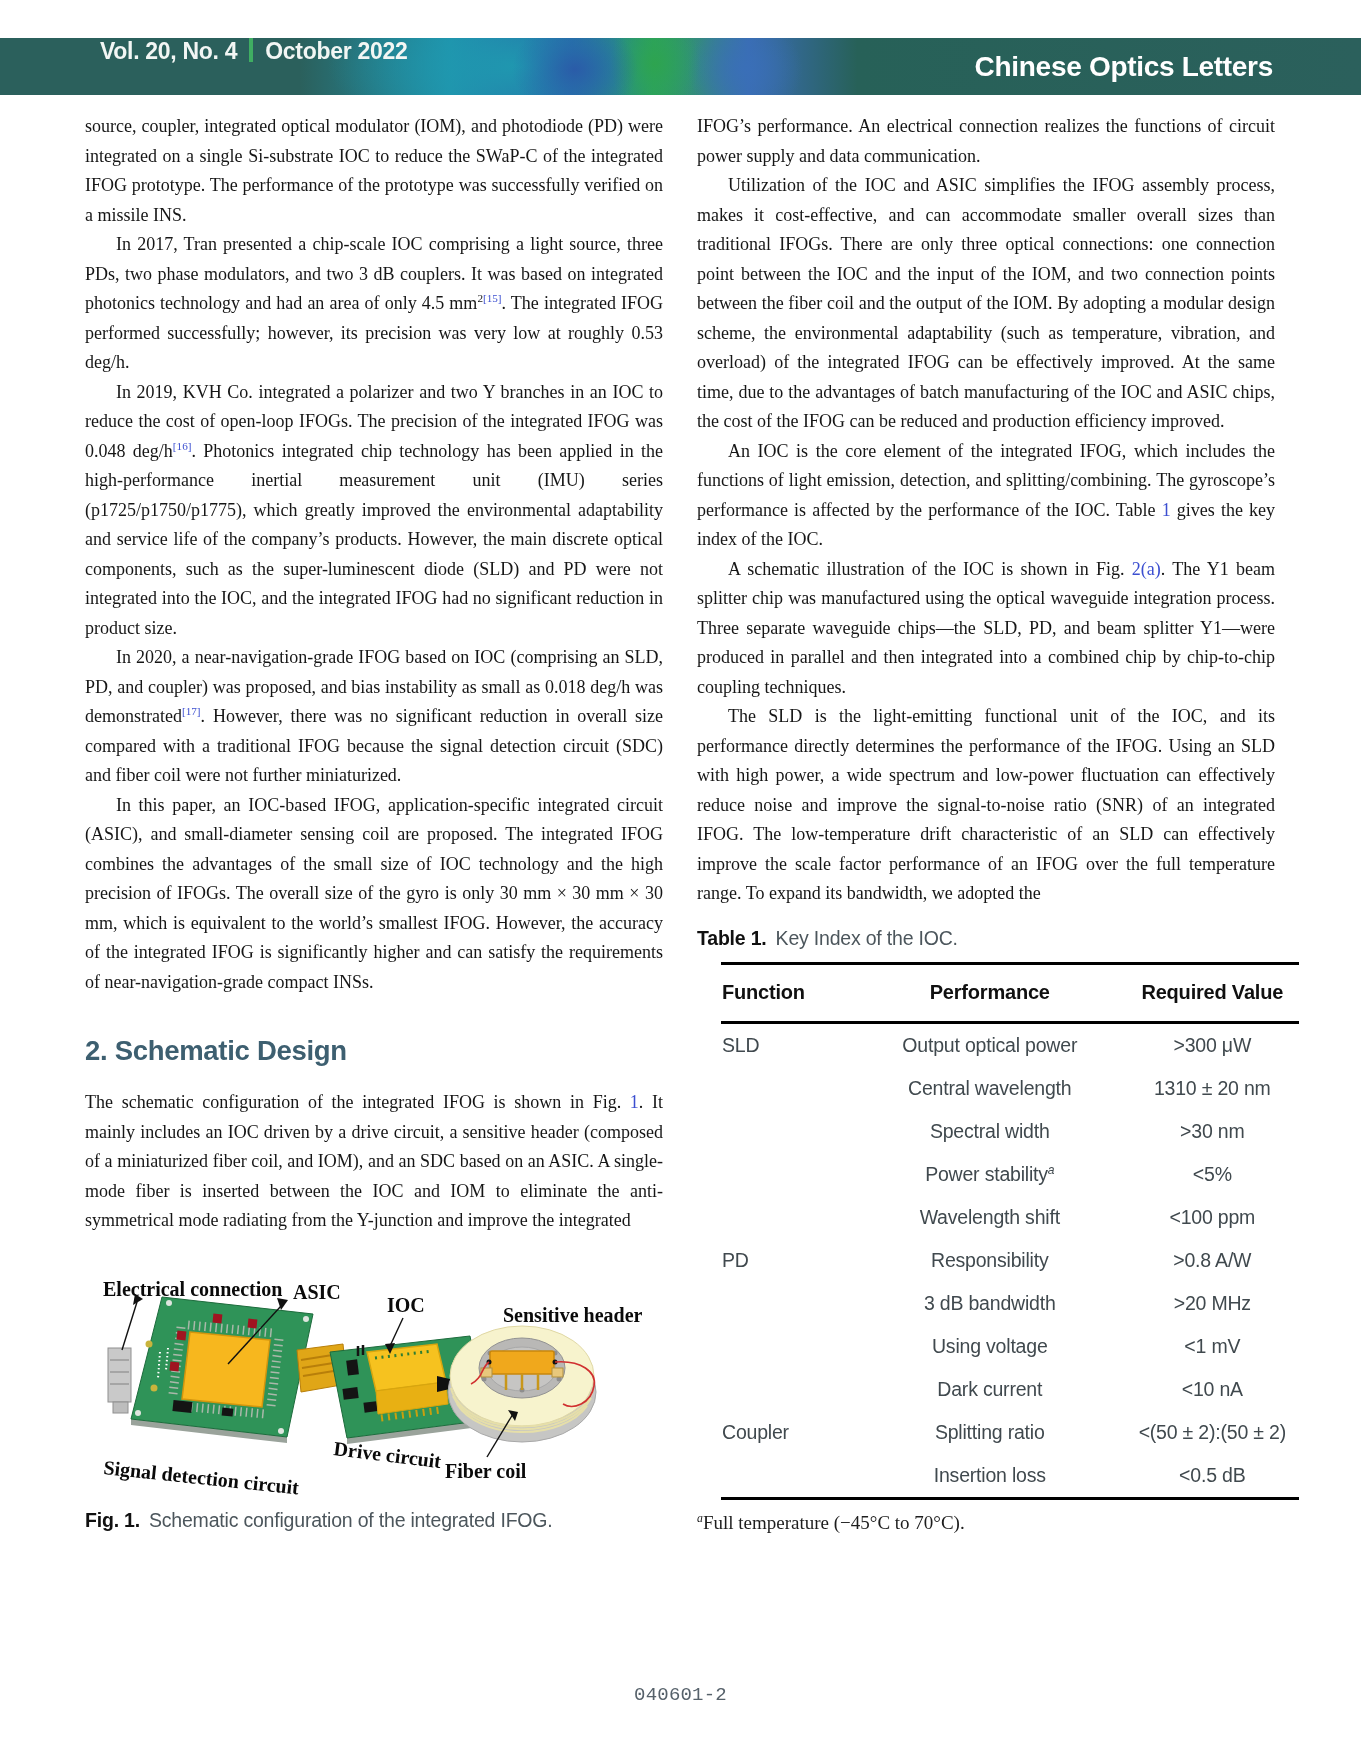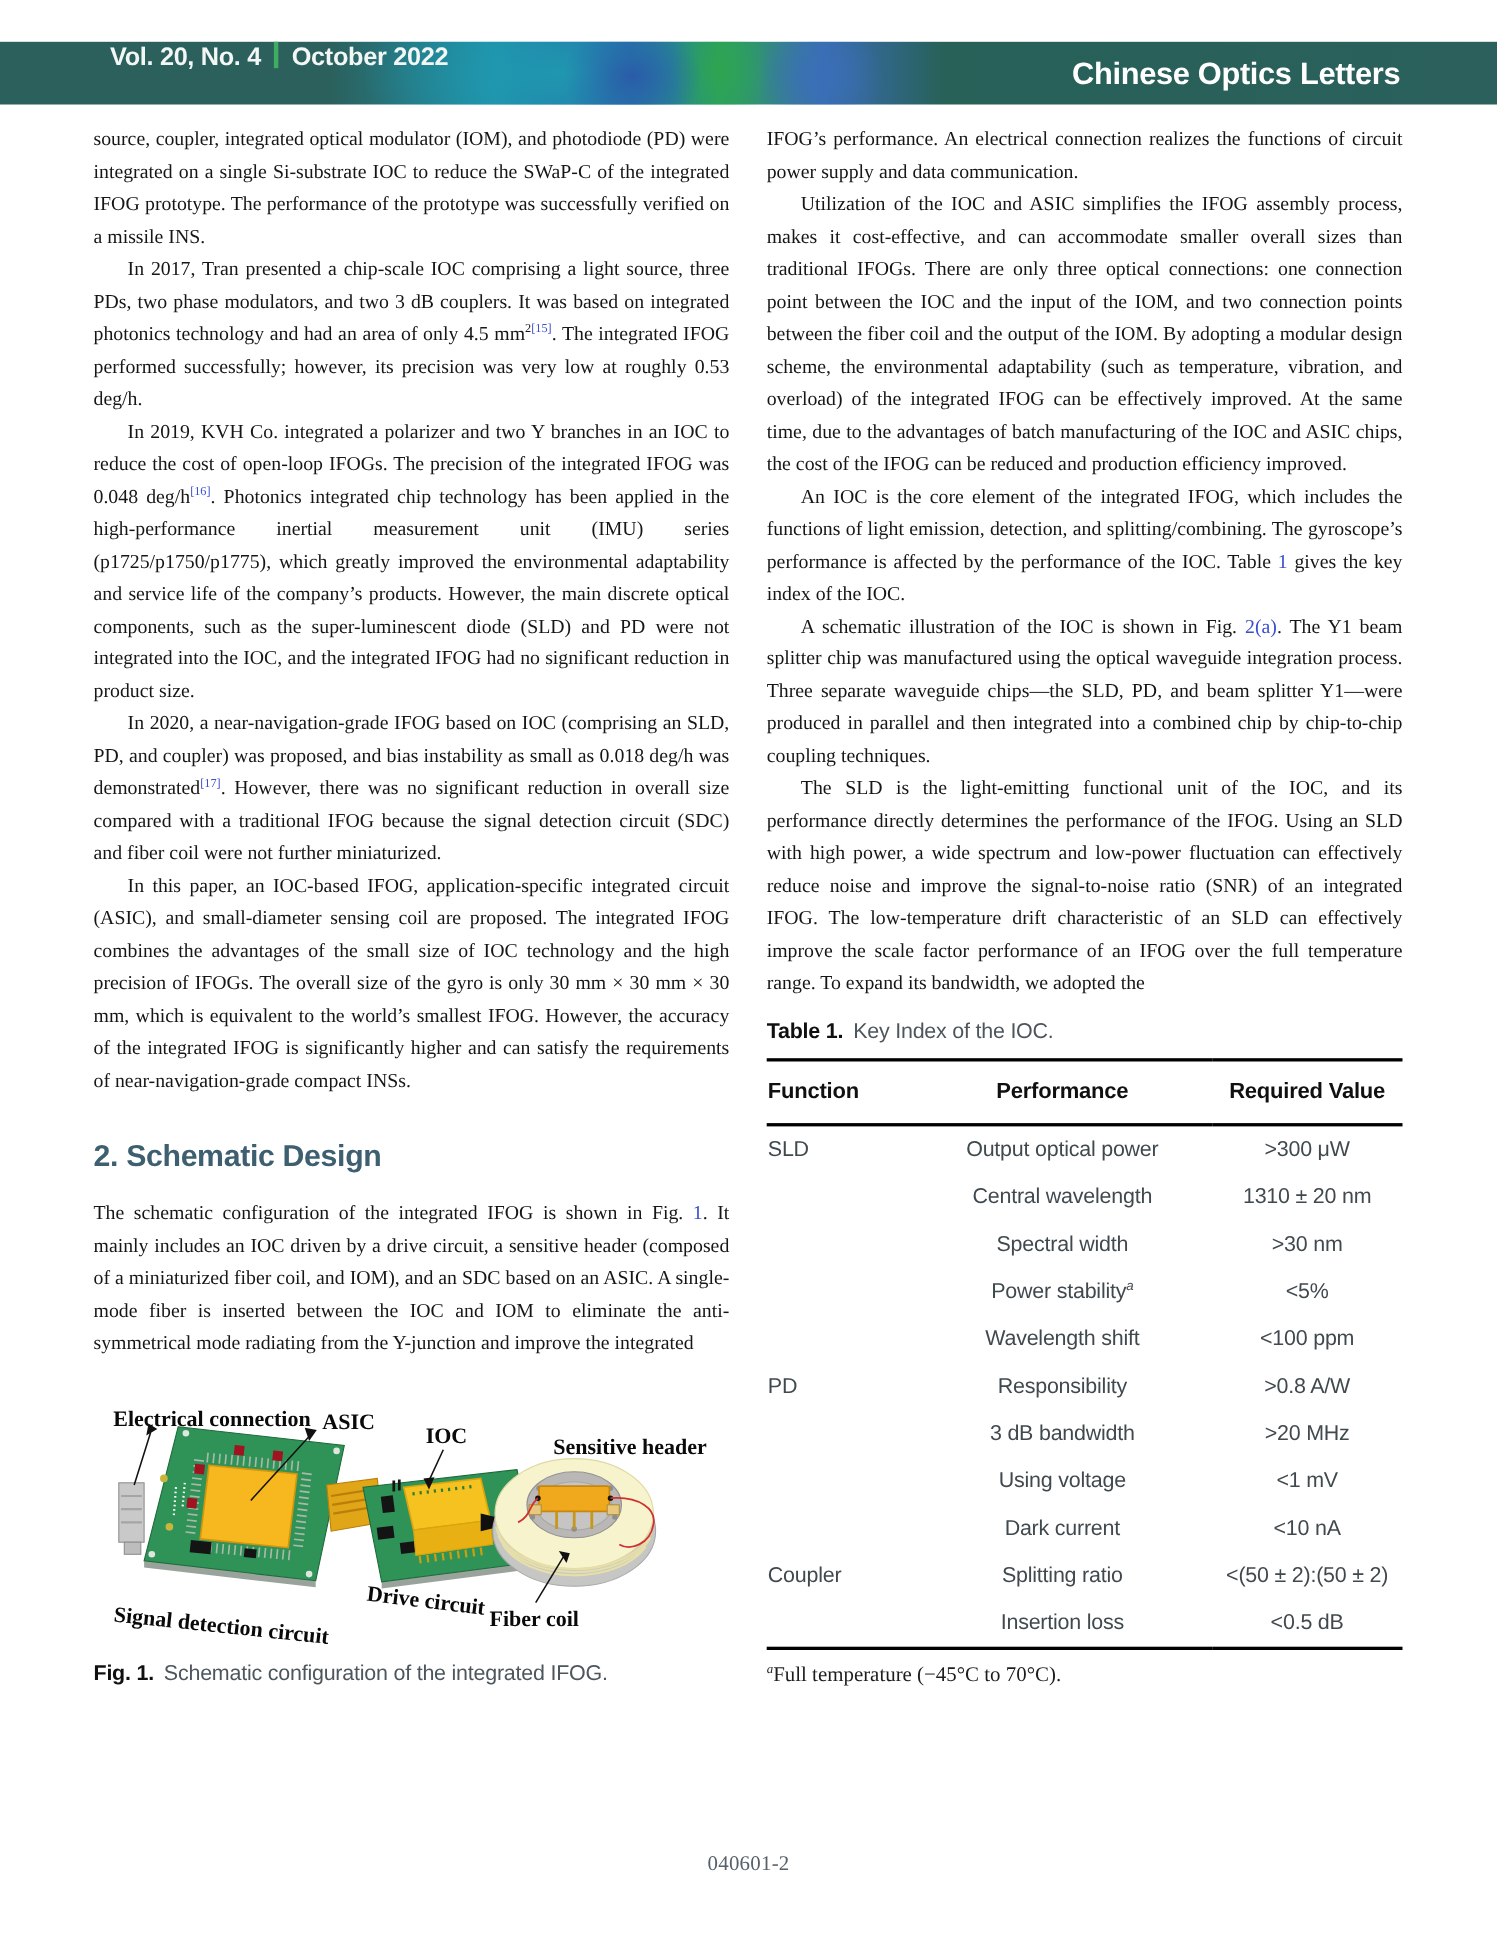--- a/index.html
+++ b/index.html
@@ -45,37 +45,37 @@
   .figure-wrap{margin-top:16px;}
   .fig-caption{
     margin-top:8px;font-family:"Liberation Sans",sans-serif;font-size:19.5px;
     color:#4c565c;letter-spacing:-0.2px;
   }
   .cap-label{font-weight:700;color:#101010;margin-right:9px;margin-top:11px;}
   .fig-label{font-family:"Liberation Serif",serif;font-weight:700;font-size:20px;fill:#0a0a0a;}
   
   .table-block{margin-top:18px;font-family:"Liberation Sans",sans-serif;}
   .tbl-caption{font-size:19.5px;color:#4c565c;letter-spacing:-0.2px;margin-bottom:12px;}
-  table.key-table{width:100%;border-collapse:collapse;border-top:3px solid #000;border-bottom:3px solid #000;}
+  table.key-table{width:100%;border-collapse:collapse;border-top:3px solid #000;border-bottom:3px solid #000;margin-left:24px;}
   table.key-table th{
     font-size:20px;font-weight:700;color:#101010;height:54px;
     border-bottom:3px solid #000;letter-spacing:-0.2px;
   }
   table.key-table td{font-size:19.5px;color:#40494e;height:41px;letter-spacing:-0.2px;}
   .c1{width:23%;text-align:left;}
   .c2{width:47%;text-align:center;}
   .c3{width:30%;text-align:center;}
   td.c1{color:#3c4549;}
   .fn-sup{font-style:italic;}
   .footnote{margin-top:12px;font-family:"Liberation Serif",serif;font-size:19px;color:#1d1d1d;}
   .footnote sup{font-style:italic;}
   
   .page-footer{
     position:absolute;left:0;top:1684px;width:100%;text-align:center;
-    font-family:Liberation Serif, serif;font-size:19px;color:#56616a;letter-spacing:0.2px;
+    font-family:Liberation Mono, monospace;font-size:19px;color:#56616a;letter-spacing:0.2px;
   }
 </style>
 </head>
 <body>
 
 <div class="banner">
   <div class="banner-inner">
     <div class="issue-block">
       <span>Vol. 20, No. 4</span>
       <span class="issue-sep"></span>

